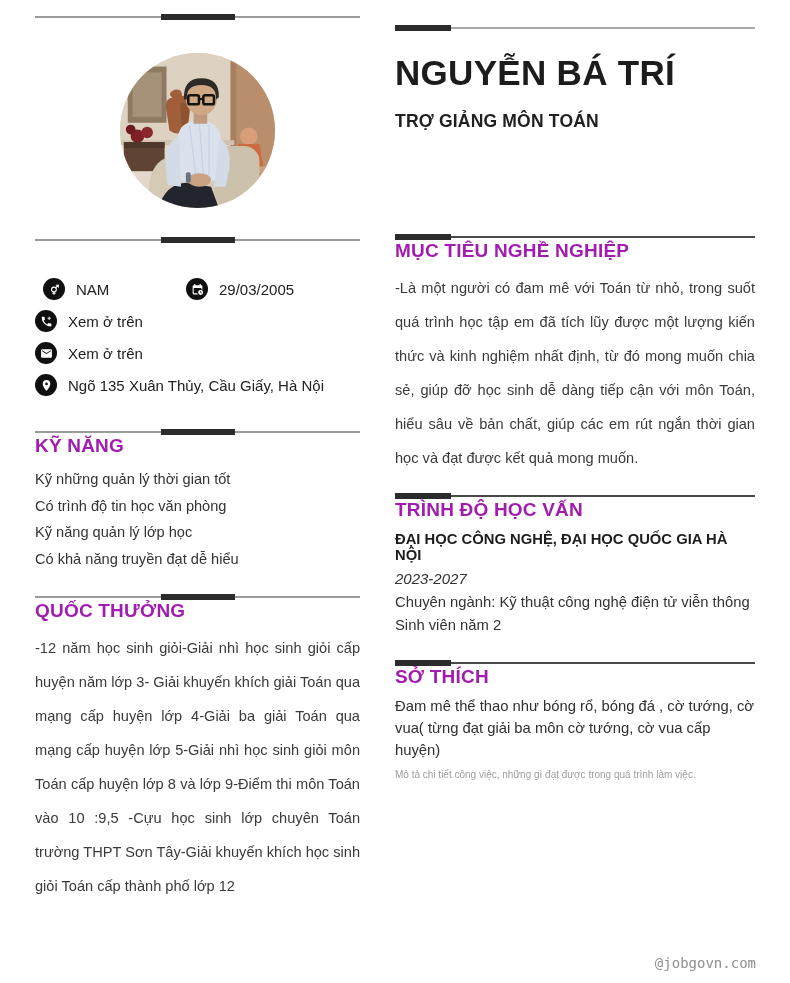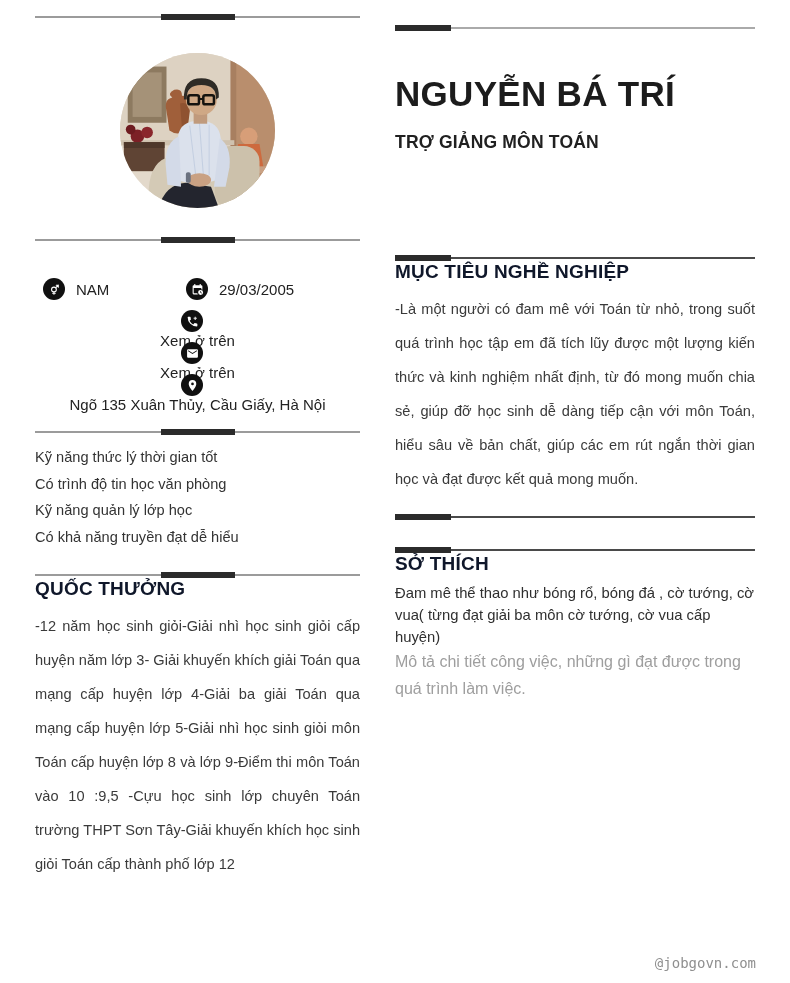--- a/index.html
+++ b/index.html
@@ -19,32 +19,32 @@
   .rule-left .bar{left:0;width:56px;}
   .rule-left .line{background:#4a4a4a;height:1.6px;}
   .rule-left.light .line{background:#aaaaaa;height:2px;}
 
   
   .photo{width:155px;height:155px;border-radius:50%;margin:33px auto 0;overflow:hidden;}
   .photo svg{display:block;width:100%;height:100%;}
 
   
   .contact{margin-top:35px;font-size:15px;color:#222;}
-  .contact-row{display:flex;align-items:center;margin-bottom:10px;height:22px;flex-direction:column;}
+  .contact-row{display:flex;align-items:center;margin-bottom:10px;height:22px;}
   .contact-pair{display:flex;margin-bottom:10px;height:22px;padding-left:8px;}
   .contact-cell{display:flex;align-items:center;}
   .contact-cell.first{width:143px;}
   .cicon{width:22px;height:22px;border-radius:50%;background:#101010;display:flex;
          align-items:center;justify-content:center;flex:none;margin-right:11px;}
   .cicon svg{width:13px;height:13px;}
 
-  h1.name{font-size:35px;font-weight:700;color:#1c1c1c;margin:42px 0 0;letter-spacing:.3px;line-height:41px;}
+  h1.name{font-size:35px;font-weight:700;color:#1c1c1c;margin:21px 0 0;letter-spacing:.3px;line-height:41px;}
   .job-title{font-size:17.5px;font-weight:700;color:#202020;margin-top:18px;letter-spacing:.2px;}
 
-  h2.section{font-size:19px;font-weight:700;color:#0f172a;margin:0;letter-spacing:.2px;}
+  h2.section{font-size:19px;font-weight:700;color:#a21caf;margin:0;letter-spacing:.2px;}
   .mt-sec-l{margin-top:21px;}
   .para{font-size:14.6px;line-height:34px;text-align:justify;color:#3a3a3a;margin:9px 0 0;}
 
   .skills-list{list-style:none;margin:9px 0 0;padding:0;}
   .skills-list li{font-size:14.6px;line-height:26.5px;color:#333;}
 
   .r1{margin-top:25px;}
   .r2{margin-top:102px;}
   .r3{margin-top:18px;}
   .r4{margin-top:27px;}
@@ -55,21 +55,21 @@
 
   .h-obj{margin-top:22px;}
   .h-edu{margin-top:21px;}
   .h-hob{margin-top:20px;}
 
   .edu-school{font-size:14.8px;font-weight:700;color:#1c1c1c;margin-top:10px;}
   .edu-years{font-size:15px;font-style:italic;color:#333;margin-top:7px;}
   .edu-line{font-size:14.8px;color:#333;margin-top:7px;}
 
   .hob-text{font-size:14.8px;line-height:22px;color:#2f2f2f;margin:7px 0 0;text-align:left;}
-  .hob-placeholder{font-size:16px;line-height:27px;color:#9e9e9e;margin:0;text-align:left;}
+  .hob-placeholder{font-size:10px;line-height:27px;color:#9e9e9e;margin:0;text-align:left;}
 
   .watermark{position:absolute;right:34px;bottom:12px;font-size:14px;color:#8f8f8f;
              font-family:"DejaVu Sans Mono","Liberation Mono",monospace;padding-left:48px;}
 </style>
 </head>
 <body>
 
 <div class="page">
   <div class="columns">
 
@@ -169,23 +169,24 @@
           <span>Ngõ 135 Xuân Thủy, Cầu Giấy, Hà Nội</span>
         </div>
       </div>
 
       <div class="rule rule-center l3">
         <span class="line"></span>
         <span class="bar"></span>
       </div>
 
       <section>
+        <h2 class="section mt-sec-l">KỸ NĂNG</h2>
         <ul class="skills-list">
 
-            <li>Kỹ năng thức lý thời gian tốt</li>
+            <li>Kỹ những quản lý thời gian tốt</li>
 
             <li>Có trình độ tin học văn phòng</li>
 
             <li>Kỹ năng quản lý lớp học</li>
 
 
             <li>Có khả năng truyền đạt dễ hiểu</li>
           </ul>
       </section>
 
@@ -217,20 +218,27 @@
       <section>
         <h2 class="section h-obj">MỤC TIÊU NGHỀ NGHIỆP</h2>
         <p class="para">-Là một người có đam mê với Toán từ nhỏ, trong suốt quá trình học tập em đã tích lũy được một lượng kiến thức và kinh nghiệm nhất định, từ đó mong muốn chia sẻ, giúp đỡ học sinh dễ dàng tiếp cận với môn Toán, hiểu sâu về bản chất, giúp các em rút ngắn thời gian học và đạt được kết quả mong muốn.</p>
       </section>
 
       <div class="rule rule-left r3">
         <span class="line"></span>
         <span class="bar"></span>
       </div>
 
+      <section>
+        <h2 class="section h-edu">TRÌNH ĐỘ HỌC VẤN</h2>
+        <div class="edu-school">ĐẠI HỌC CÔNG NGHỆ, ĐẠI HỌC QUỐC GIA HÀ NỘI</div>
+        <div class="edu-years">2023-2027</div>
+        <div class="edu-line">Chuyên ngành: Kỹ thuật công nghệ điện tử viễn thông</div>
+        <div class="edu-line">Sinh viên năm 2</div>
+      </section>
 
       <div class="rule rule-left r4">
         <span class="line"></span>
         <span class="bar"></span>
       </div>
 
       <section>
         <h2 class="section h-hob">SỞ THÍCH</h2>
         <p class="hob-text">Đam mê thể thao như bóng rổ, bóng đá , cờ tướng, cờ vua( từng đạt giải ba môn cờ tướng, cờ vua cấp huyện)</p>
         <p class="hob-placeholder"> Mô tả chi tiết công việc, những gì đạt được trong quá trình làm việc.</p>

